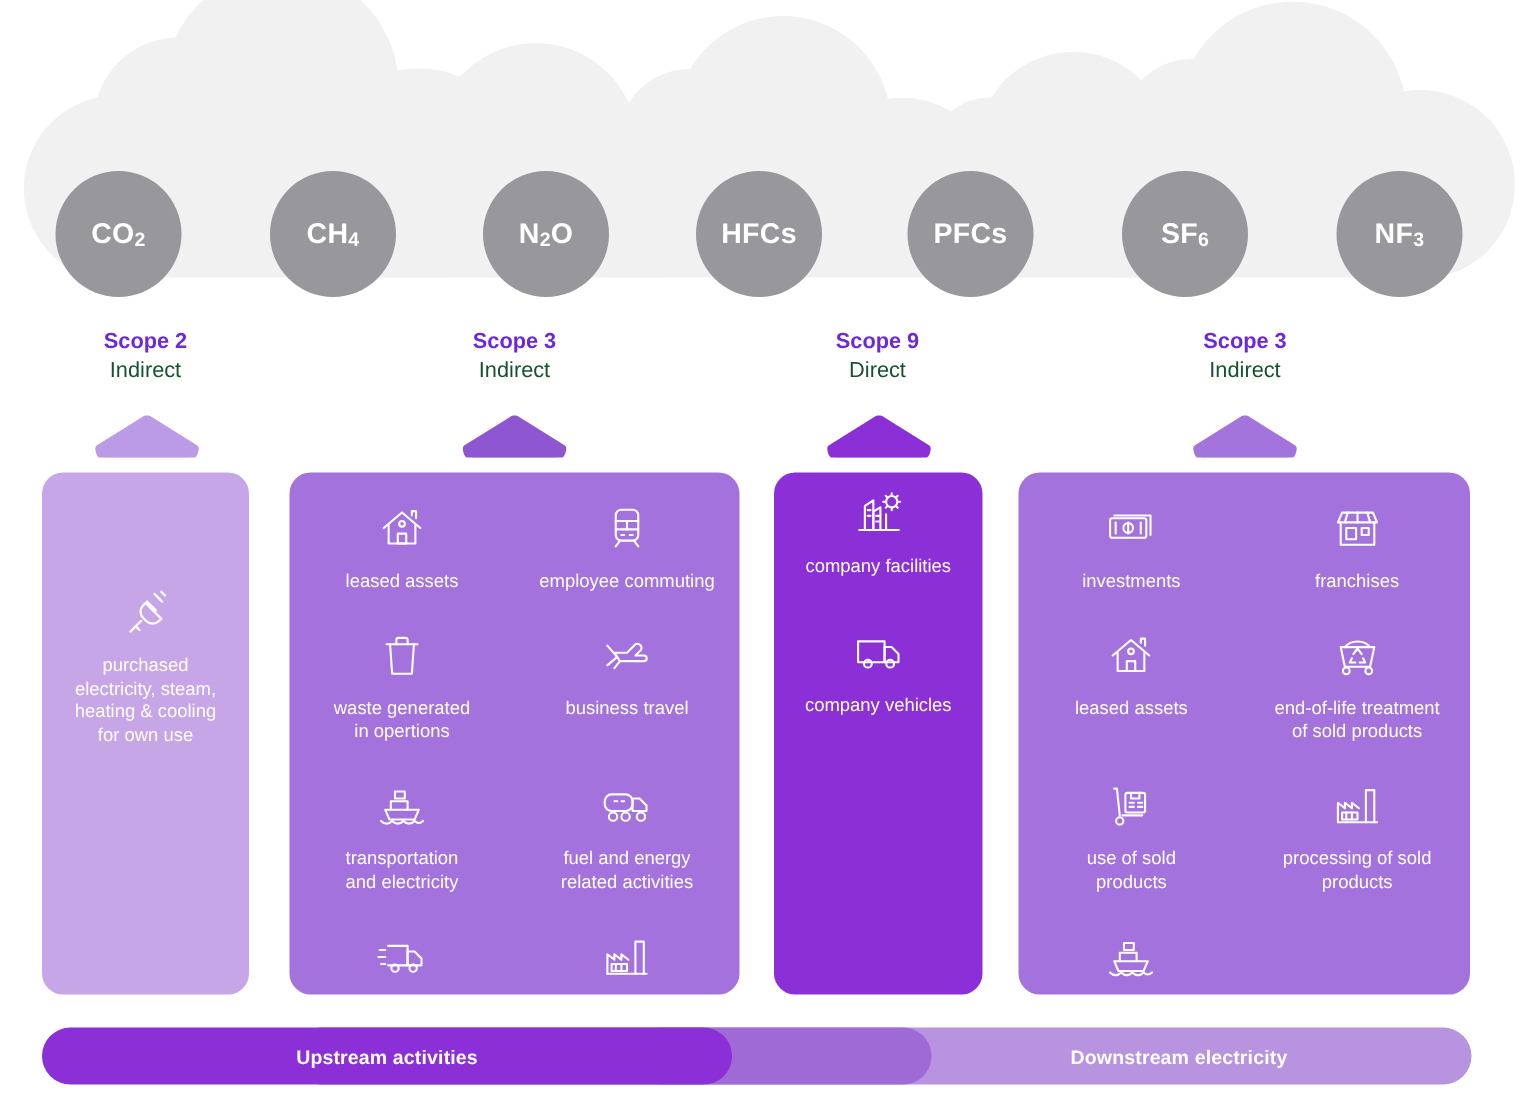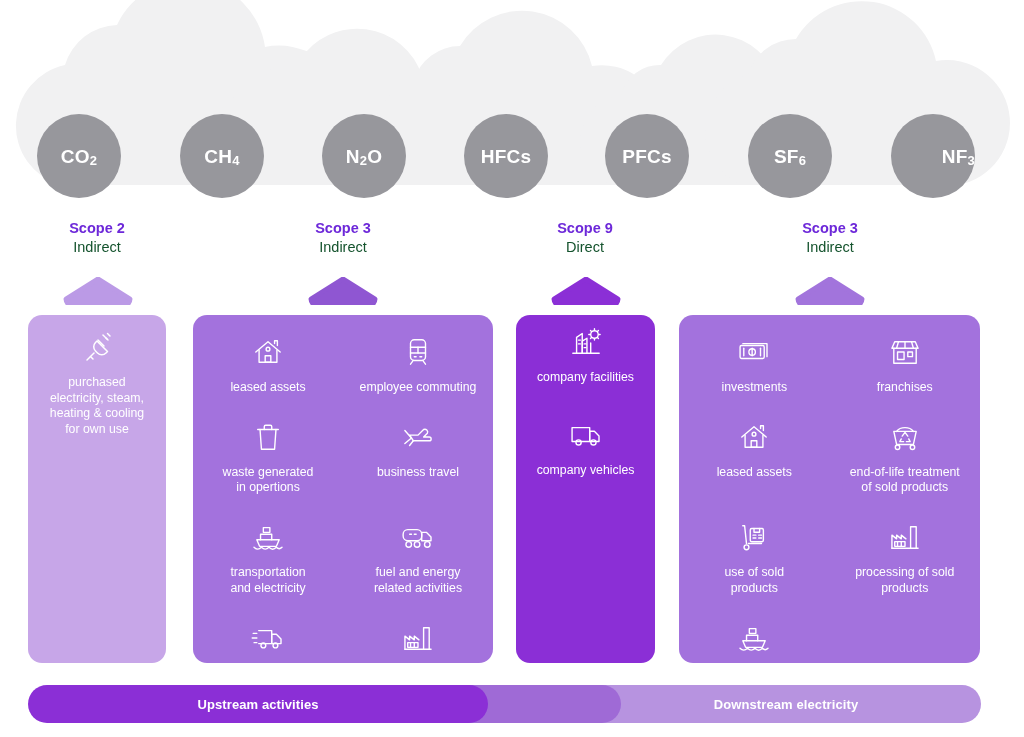--- a/index.html
+++ b/index.html
@@ -112,21 +112,21 @@
     justify-content: center;
   }
   .cell .cap {
     color: #ffffff;
     font-size: 12.3px;
     line-height: 1.28;
     white-space: pre-line;
   }
 
   
-  .card--c1 .card-inner { padding-top: 13px; }
+  .card--c1 .card-inner { padding-top: 34px; margin-top: 40px; }
   .card--c1 .cell { width: 100%; }
   .card--c1 .cell .cap { font-size: 12.3px; }
 
   
   .card--two .cell { width: 50%; margin-bottom: 22px; text-align: center; }
   
   .card--c3 .card-inner { padding-top: 8px; }
   .card--c3 .cell { width: 100%; margin-bottom: 30px; }
 
   
@@ -220,21 +220,21 @@
   </div>
   <div class="gas-bubble" style="left:464px; top:114px;">
     <span class="gas-label">HFCs</span>
   </div>
   <div class="gas-bubble" style="left:605px; top:114px;">
     <span class="gas-label">PFCs</span>
   </div>
   <div class="gas-bubble" style="left:748px; top:114px;">
     <span class="gas-label">SF<sub>6</sub></span>
   </div>
-  <div class="gas-bubble" style="left:891px; top:114px;justify-content:flex-end;">
+  <div class="gas-bubble" style="left:891px; top:114px;">
     <span class="gas-label">NF<sub>3</sub></span>
   </div>
 
   <div class="scope-head" style="left:27px; top:219px; width:140px;">
     <span class="scope-title">Scope 2</span>
     <span class="scope-sub">Indirect</span>
   </div>
   <div class="scope-head" style="left:273px; top:219px; width:140px;">
     <span class="scope-title">Scope 3</span>
     <span class="scope-sub">Indirect</span>

